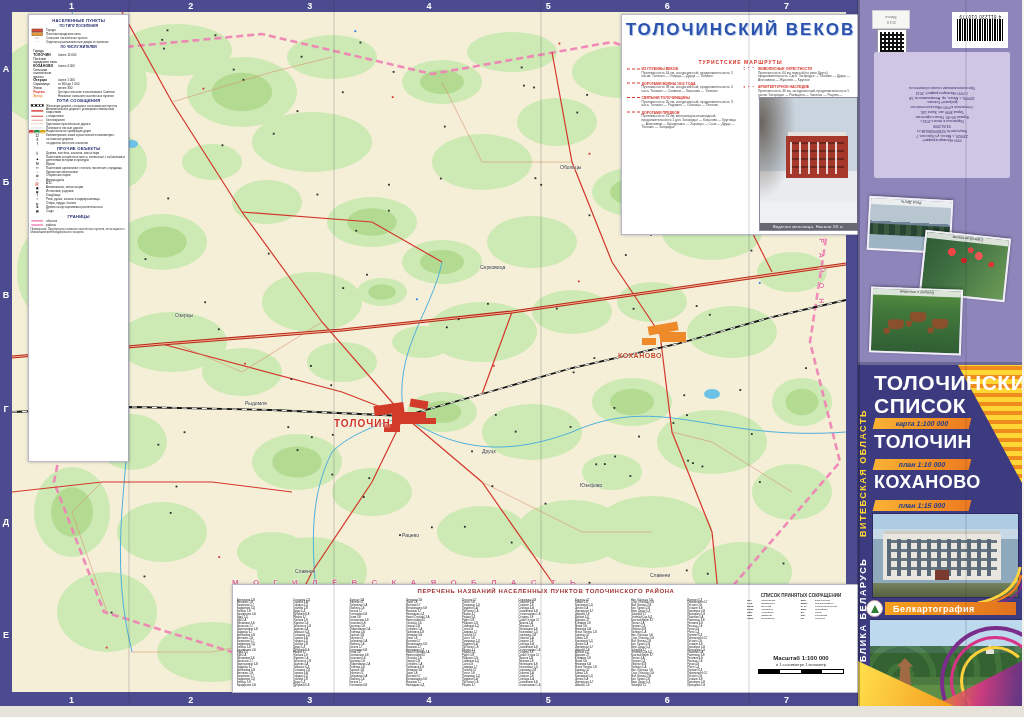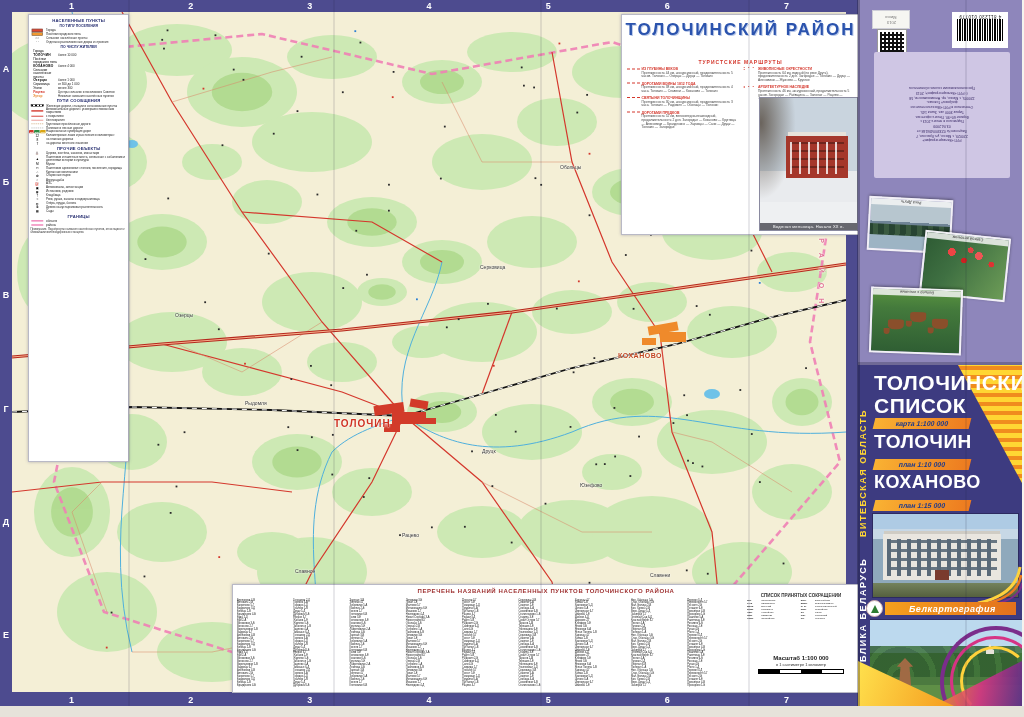--- a/index.html
+++ b/index.html
@@ -123,21 +123,21 @@
   #vl-country{left:0px;top:185px;height:150px;color:#fff;font-size:9px;}
   #building-photo{left:14px;top:148px;width:145px;height:83px;background:linear-gradient(#aecbe4 0 18%,#c7d8e6 18% 30%,#8fa9bc 30%);overflow:hidden;border:1px solid #2c2a60;}
   .bldg{position:absolute;left:10px;top:20px;width:118px;height:46px;background:#e9e6df;box-shadow:0 -4px 0 -1px #cfccc4;}
   .bldg-win{position:absolute;inset:5px 4px 4px 4px;background:repeating-linear-gradient(90deg,#5a6a78 0 4px,transparent 4px 10px),repeating-linear-gradient(0deg,transparent 0 6px,rgba(90,106,120,.9) 6px 9px);}
   .bldg-door{position:absolute;left:52px;bottom:0;width:14px;height:10px;background:#7a3b2e;}
   .bldg-ground{position:absolute;left:0;bottom:0;width:100%;height:14px;background:linear-gradient(#74825d,#55603f);}
   #brand-banner{left:8px;top:236px;width:150px;height:15px;display:flex;align-items:center;}
   #brand-emblem{width:15px;height:15px;border-radius:50%;background:#fff;border:1px solid #caa;display:flex;align-items:center;justify-content:center;}
   #brand-emblem .tree{width:0;height:0;border-left:4px solid transparent;border-right:4px solid transparent;border-bottom:8px solid #2e7d32;}
   #brand-bar{flex:1;height:13px;margin-left:2px;background:linear-gradient(90deg,#f6a01e,#e2711d);display:flex;align-items:center;}
-  #brand-bar span{color:#fff;font-size:9px;font-weight:bold;font-style:italic;margin-left:24px;letter-spacing:.5px;}
+  #brand-bar span{color:#fff;font-size:9px;font-weight:bold;margin-left:8px;letter-spacing:.5px;}
   #landscape-photo{left:12px;top:254px;width:152px;height:87px;background:linear-gradient(#bcd9ee 0 30%,#9cc0d8 30% 38%,#4c7a3f 38% 75%,#5f8f46 75%);overflow:hidden;border-top:1px solid #2c2a60;}
   .land-trees{position:absolute;left:0;top:30%;width:100%;height:35%;background:repeating-radial-gradient(circle at 20% 100%,#2f5c2e 0 8px,#3e7238 8px 14px,#2f5c2e 14px 22px);opacity:.8;}
   .tower{position:absolute;left:26px;top:38px;width:18px;height:30px;background:#a06a44;clip-path:polygon(15% 100%,85% 100%,75% 30%,95% 28%,50% 0,5% 28%,25% 30%);}
   .church{position:absolute;right:28px;top:24px;width:8px;height:10px;background:#e8e4da;clip-path:polygon(50% 0,65% 20%,65% 45%,100% 60%,100% 100%,0 100%,0 60%,35% 45%,35% 20%);}
   .arcs{position:absolute;right:-38px;top:6px;width:120px;height:120px;}
   .arc{position:absolute;border-radius:50%;border-style:solid;border-color:transparent;}
   .a1{left:0;top:0;width:104px;height:104px;border-width:4px;border-left-color:#7b2d8b;border-top-color:#7b2d8b;}
   .a2{left:10px;top:10px;width:84px;height:84px;border-width:3px;border-left-color:#d63384;border-top-color:#d63384;}
   .a3{left:20px;top:20px;width:64px;height:64px;border-width:3px;border-left-color:#ffd23c;border-top-color:#ffd23c;}
   .wedge{position:absolute;right:0;bottom:0;width:90px;height:46px;background:linear-gradient(100deg,#f6a01e,#d63384 55%,#5b2d8b);clip-path:polygon(100% 0,100% 100%,0 100%);opacity:.9;}
@@ -478,20 +478,21 @@
         <div class="map-label ml-v" style="left: 283px; top: 556px;">Славное</div>
         <div class="map-label ml-v" style="left: 548px; top: 152px;">Обольцы</div>
         <div class="map-label ml-v" style="left: 163px; top: 300px;">Озерцы</div>
         <div class="map-label ml-v" style="left: 468px; top: 252px;">Серковица</div>
         <div class="map-label ml-v" style="left: 233px; top: 388px;">Рыдомля</div>
         <div class="map-label ml-v" style="left: 390px; top: 520px;">Рацево</div>
         <div class="map-label ml-v" style="left: 568px; top: 470px;">Юзефово</div>
         <div class="map-label ml-v" style="left: 638px; top: 560px;">Славени</div>
         <div class="map-label ml-v" style="left: 698px; top: 200px;">Неклюдово</div>
       </div>
+    <div class="map-label ml-region" style="left:220px;top:566px;">М О Г И Л Ё В С К А Я     О Б Л А С Т Ь</div>
     <div class="map-label ml-region-v" style="left:806px;top:90px;">О Р Ш А Н С К И Й    Р А Й О Н</div>
   </div>
 
   <div class="panel" id="legend-panel">
     <div id="legend-scale">
       <div class="leg-h1">НАСЕЛЕННЫЕ ПУНКТЫ</div>
       <div class="leg-h2">ПО ТИПУ ПОСЕЛЕНИЯ</div>
       <div>
           <div class="leg-row">
             <span class="sw">
@@ -732,21 +733,21 @@
               <span class="sw-line" style="border-top-color: rgb(239, 127, 181); border-top-width: 3px;"></span>
             </span>
             <span class="leg-lab">района</span>
           </div>
         </div>
       <div class="leg-note">Примечание. Подчёркнуты названия населённых пунктов, относящихся к ближайшим железнодорожным станциям.</div>
     </div>
   </div>
 
   <div class="panel" id="title-panel">
-    <div id="map-title">ТОЛОЧИНСКИЙ РАЙОН</div>
+    <div id="map-title">ТОЛОЧИНСКИЙ ВЕКОВ</div>
     <div id="routes-title">ТУРИСТСКИЕ МАРШРУТЫ</div>
     <div id="routes-wrap">
         <div id="routes-cols">
           <div class="routes-col">
             <div class="route">
               <div class="rt-head">
                 <span class="rt-marker"></span>
                 <span class="rt-title">ИЗ ГЛУБИНЫ ВЕКОВ</span>
               </div>
               <div class="rt-desc">Протяженность 44 км, экскурсионный, продолжительность 5 часов. Толочин — Озерцы — Друцк — Толочин</div>

